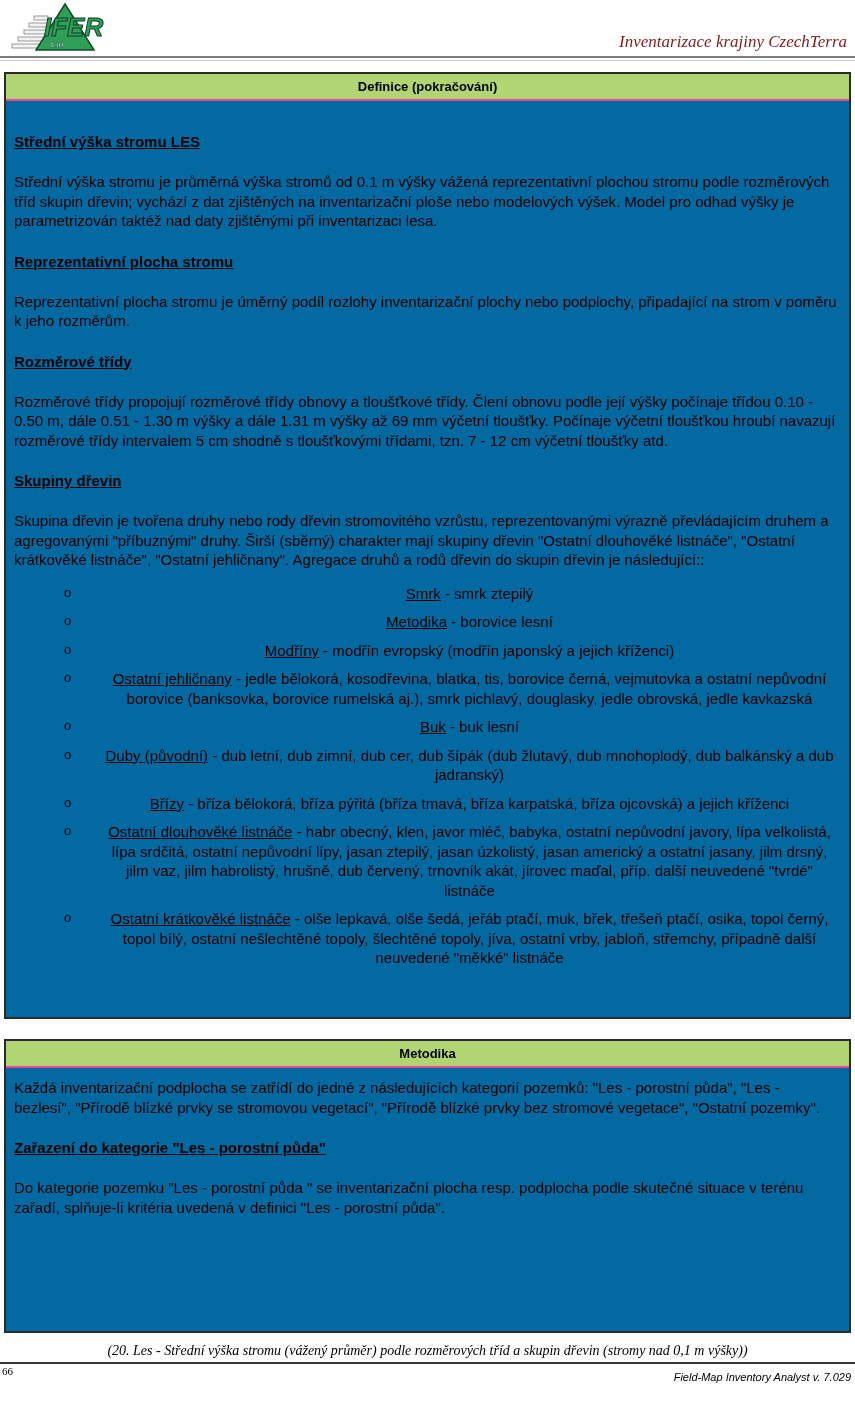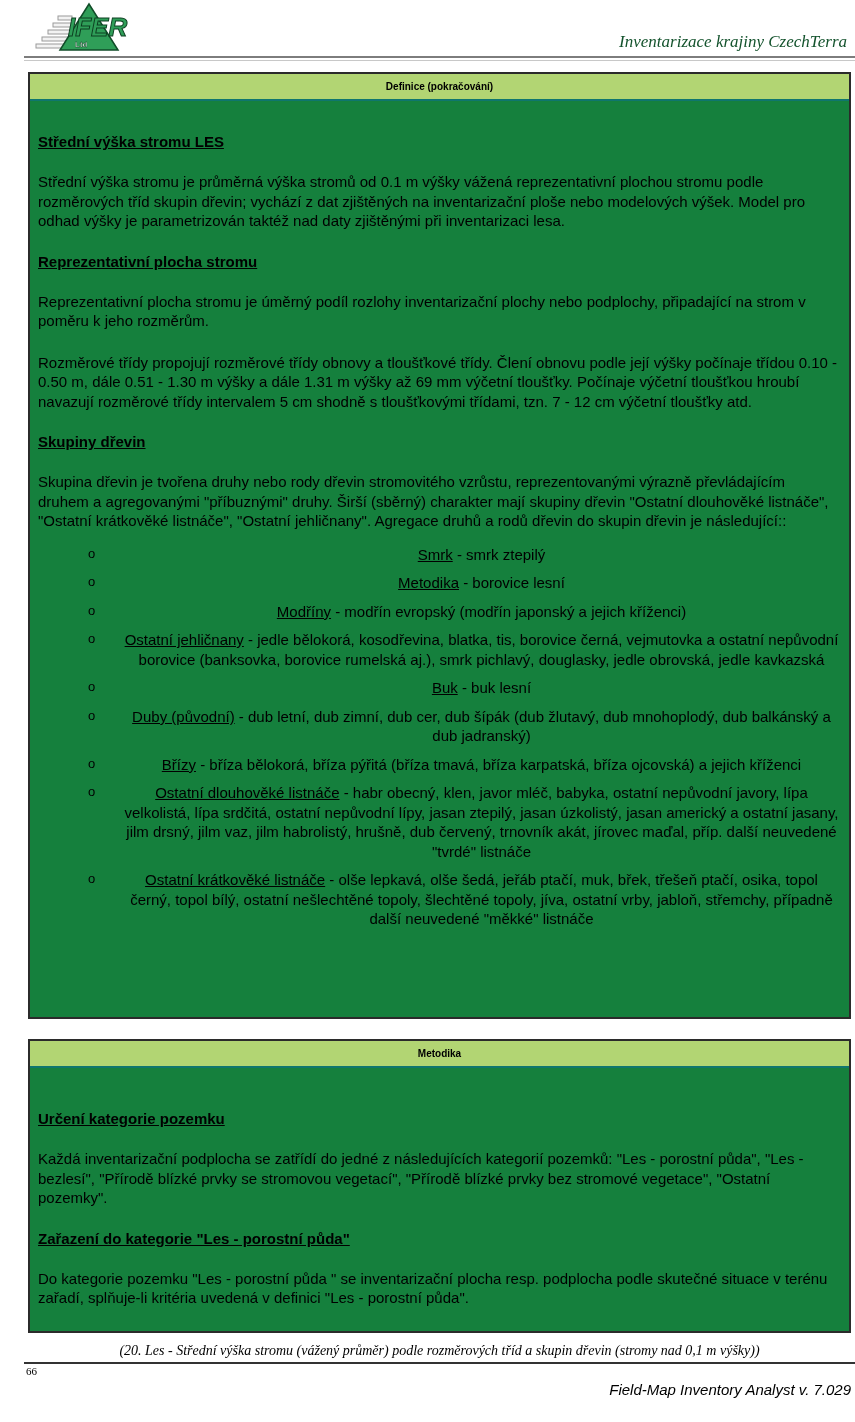--- a/index.html
+++ b/index.html
@@ -4,46 +4,46 @@
 <style>
   * { box-sizing: border-box; }
   html, body {
     margin: 0; padding: 0;
     width: 855px; height: 1422px;
     background: #ffffff;
     font-family: "Liberation Sans", "DejaVu Sans", sans-serif;
     font-size: 15px; color: #000;
     overflow: hidden;
   }
-  .page { width: 855px; height: 1422px; position: relative; padding-left: 24px; }
+  .page { width: 855px; height: 1422px; position: relative; }
 
   
   .header { height: 56px; position: relative; }
   .logo { position: absolute; left: 8px; top: 2px; }
   .brand-italic {
     position: absolute; right: 8px; bottom: 4px;
     font-family: "Liberation Serif", "DejaVu Serif", serif;
-    font-style: italic; font-size: 17px; color: #14532d;
+    font-style: italic; font-size: 17px; color: #7f1d1d;
   }
   .header-rule-dark  { height: 2px; background: #7d7d7d; }
   .header-rule-light { height: 1px; background: #c8c8c8; margin-top: 2px; }
 
   
   .section-box {
     margin: 11px 4px 0 4px;
     border: 2px solid #2b2b2b;
   }
   .section-bar {
     background: #b2d573;
-    border-bottom: 2px solid #0f766e;
+    border-bottom: 2px solid #ec4899;
     height: 27px;
     display: flex; align-items: center; justify-content: center;
-    font-weight: bold; font-size: 10px;
+    font-weight: bold; font-size: 13px;
   }
-  .section-content { padding: 10px 10px 12px 8px; background: #15803d; }
+  .section-content { padding: 10px 10px 12px 8px; background: #0369a1; }
   .content-definice { min-height: 916px; }
   .content-metodika { min-height: 263px; }
 
   .doc-heading {
     font-weight: bold; text-decoration: underline;
     font-size: 15px;
     margin: 20px 0 22px 0;
   }
   .doc-heading.first { margin-top: 22px; }
   .doc-para { margin: 0 0 22px 0; line-height: 1.3; }
@@ -70,21 +70,21 @@
   .footer-rule { height: 2px; background: #333; }
   .footer-row {
     display: flex; justify-content: space-between; align-items: flex-start;
     padding: 1px 4px 0 2px;
   }
   .page-number {
     font-family: "Liberation Serif", "DejaVu Serif", serif;
     font-size: 11px;
   }
   .app-version {
-    font-style: italic; font-size: 15px; margin-top: 16px;
+    font-style: italic; font-size: 11px; margin-top: 6px;
   }
 </style>
 </head>
 <body>
 
 <div class="page">
 
   <div class="header">
     <div class="logo">
       <svg width="104" height="52" viewBox="0 0 104 52">
@@ -111,20 +111,21 @@
   <div class="section-box">
     <div class="section-bar">Definice (pokračování)</div>
     <div class="section-content content-definice">
 
       <div class="doc-heading first">Střední výška stromu LES</div>
       <p class="doc-para">Střední výška stromu je průměrná výška stromů od 0.1 m výšky vážená reprezentativní plochou stromu podle rozměrových tříd skupin dřevin; vychází z dat zjištěných na inventarizační ploše nebo modelových výšek. Model pro odhad výšky je parametrizován taktéž nad daty zjištěnými při inventarizaci lesa.</p>
 
       <div class="doc-heading">Reprezentativní plocha stromu</div>
       <p class="doc-para">Reprezentativní plocha stromu je úměrný podíl rozlohy inventarizační plochy nebo podplochy, připadající na strom v poměru k jeho rozměrům.</p>
 
+      <div class="doc-heading">Rozměrové třídy</div>
       <p class="doc-para">Rozměrové třídy propojují rozměrové třídy obnovy a tloušťkové třídy. Člení obnovu podle její výšky počínaje třídou 0.10 - 0.50 m, dále 0.51 - 1.30 m výšky a dále 1.31 m výšky až 69 mm výčetní tloušťky. Počínaje výčetní tloušťkou hroubí navazují rozměrové třídy intervalem 5 cm shodně s tloušťkovými třídami, tzn. 7 - 12 cm výčetní tloušťky atd.</p>
 
       <div class="doc-heading">Skupiny dřevin</div>
       <p class="doc-para tight">Skupina dřevin je tvořena druhy nebo rody dřevin stromovitého vzrůstu, reprezentovanými výrazně převládajícím druhem a agregovanými "příbuznými" druhy. Širší (sběrný) charakter mají skupiny dřevin "Ostatní dlouhověké listnáče", "Ostatní krátkověké listnáče", "Ostatní jehličnany". Agregace druhů a rodů dřevin do skupin dřevin je následující::</p>
 
       <ul class="species-list">
         <li class="species-item">
           <span class="species-marker">o</span>
           <span class="species-text"><span class="species-term">Smrk</span><span> - smrk ztepilý</span></span>
         </li>
@@ -161,21 +162,20 @@
           <span class="species-text"><span class="species-term">Ostatní krátkověké listnáče</span><span> - olše lepkavá, olše šedá, jeřáb ptačí, muk, břek, třešeň ptačí, osika, topol černý, topol bílý, ostatní nešlechtěné topoly, šlechtěné topoly, jíva, ostatní vrby, jabloň, střemchy, případně další neuvedené "měkké" listnáče</span></span>
         </li>
       </ul>
     </div>
   </div>
 
   <div class="section-box" style="margin-top:20px;">
     <div class="section-bar">Metodika</div>
     <div class="section-content content-metodika">
 
-      <div class="doc-heading first" style="margin-top:32px;">Určení kategorie pozemku</div>
       <p class="doc-para">Každá inventarizační podplocha se zatřídí do jedné z následujících kategorií pozemků: "Les - porostní půda", "Les - bezlesí", "Přírodě blízké prvky se stromovou vegetací", "Přírodě blízké prvky bez stromové vegetace", "Ostatní pozemky".</p>
 
       <div class="doc-heading">Zařazení do kategorie "Les - porostní půda"</div>
       <p class="doc-para" style="margin-bottom:0;">Do kategorie pozemku "Les - porostní půda " se inventarizační plocha resp. podplocha podle skutečné situace v terénu zařadí, splňuje-li kritéria uvedená v definici "Les - porostní půda".</p>
     </div>
   </div>
 
   <div class="footer">
     <div class="footer-caption">(20. Les - Střední výška stromu (vážený průměr) podle rozměrových tříd a skupin dřevin (stromy nad 0,1 m výšky))</div>
     <div class="footer-rule"></div>

